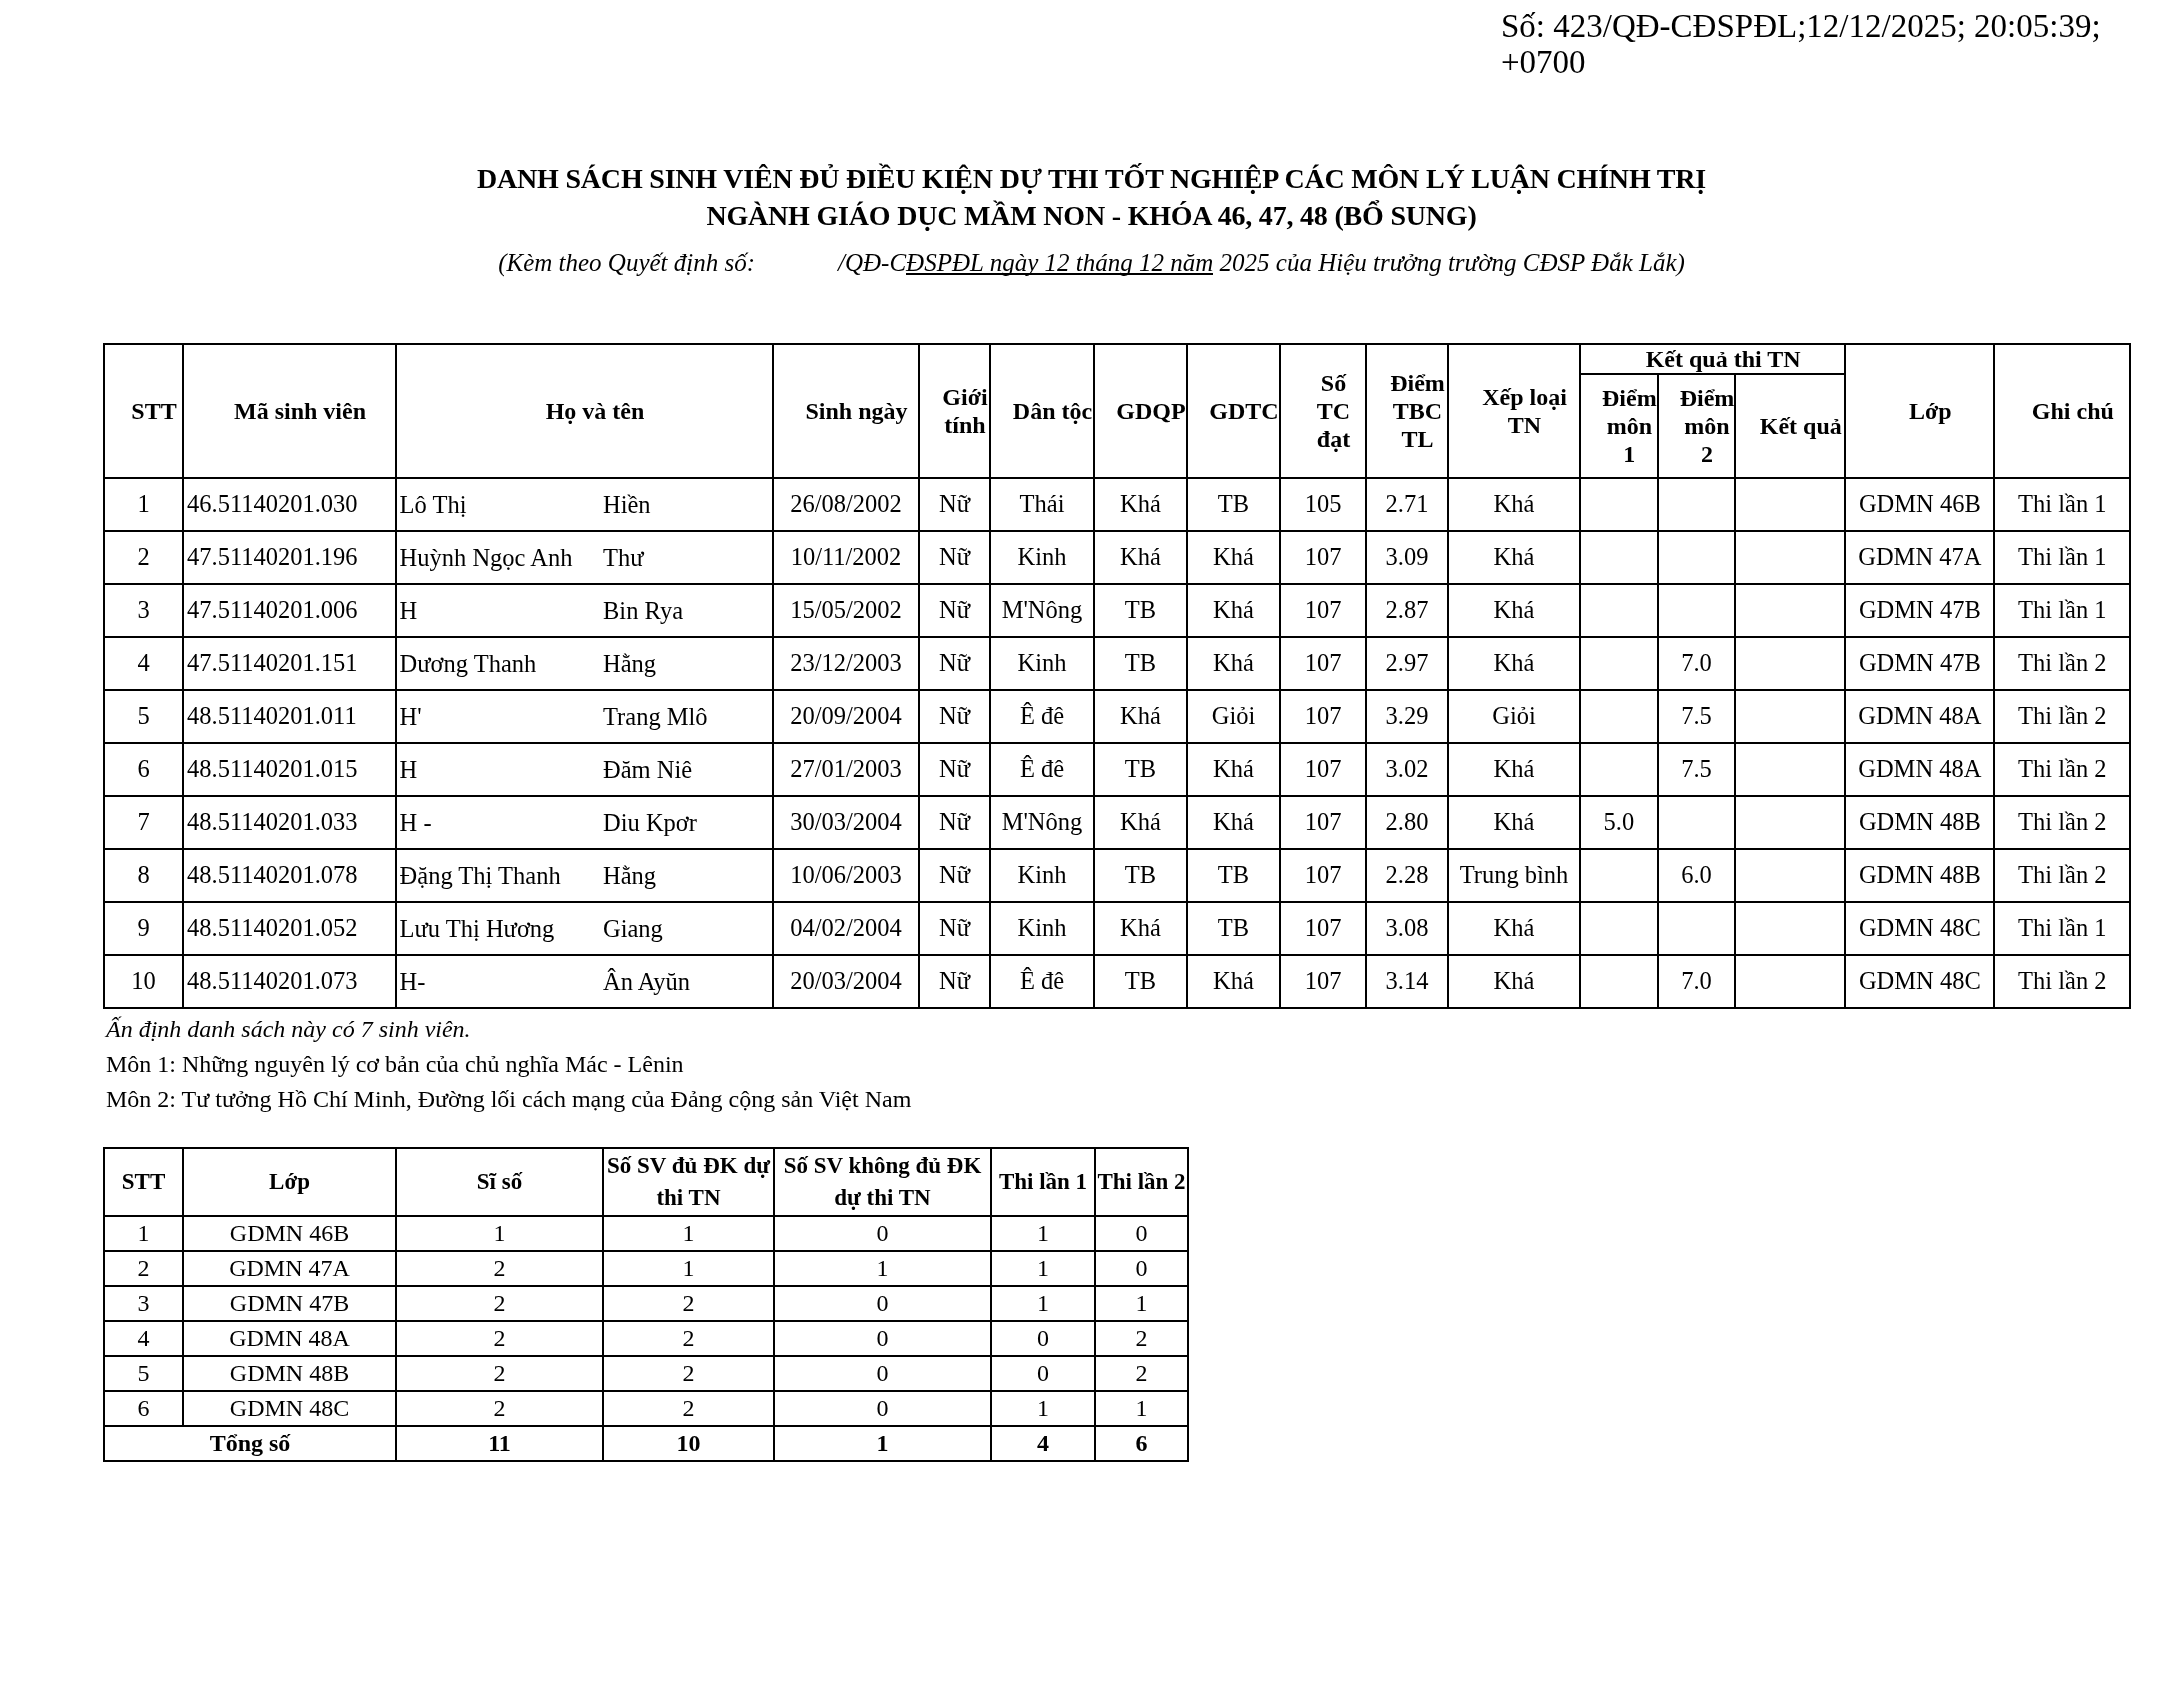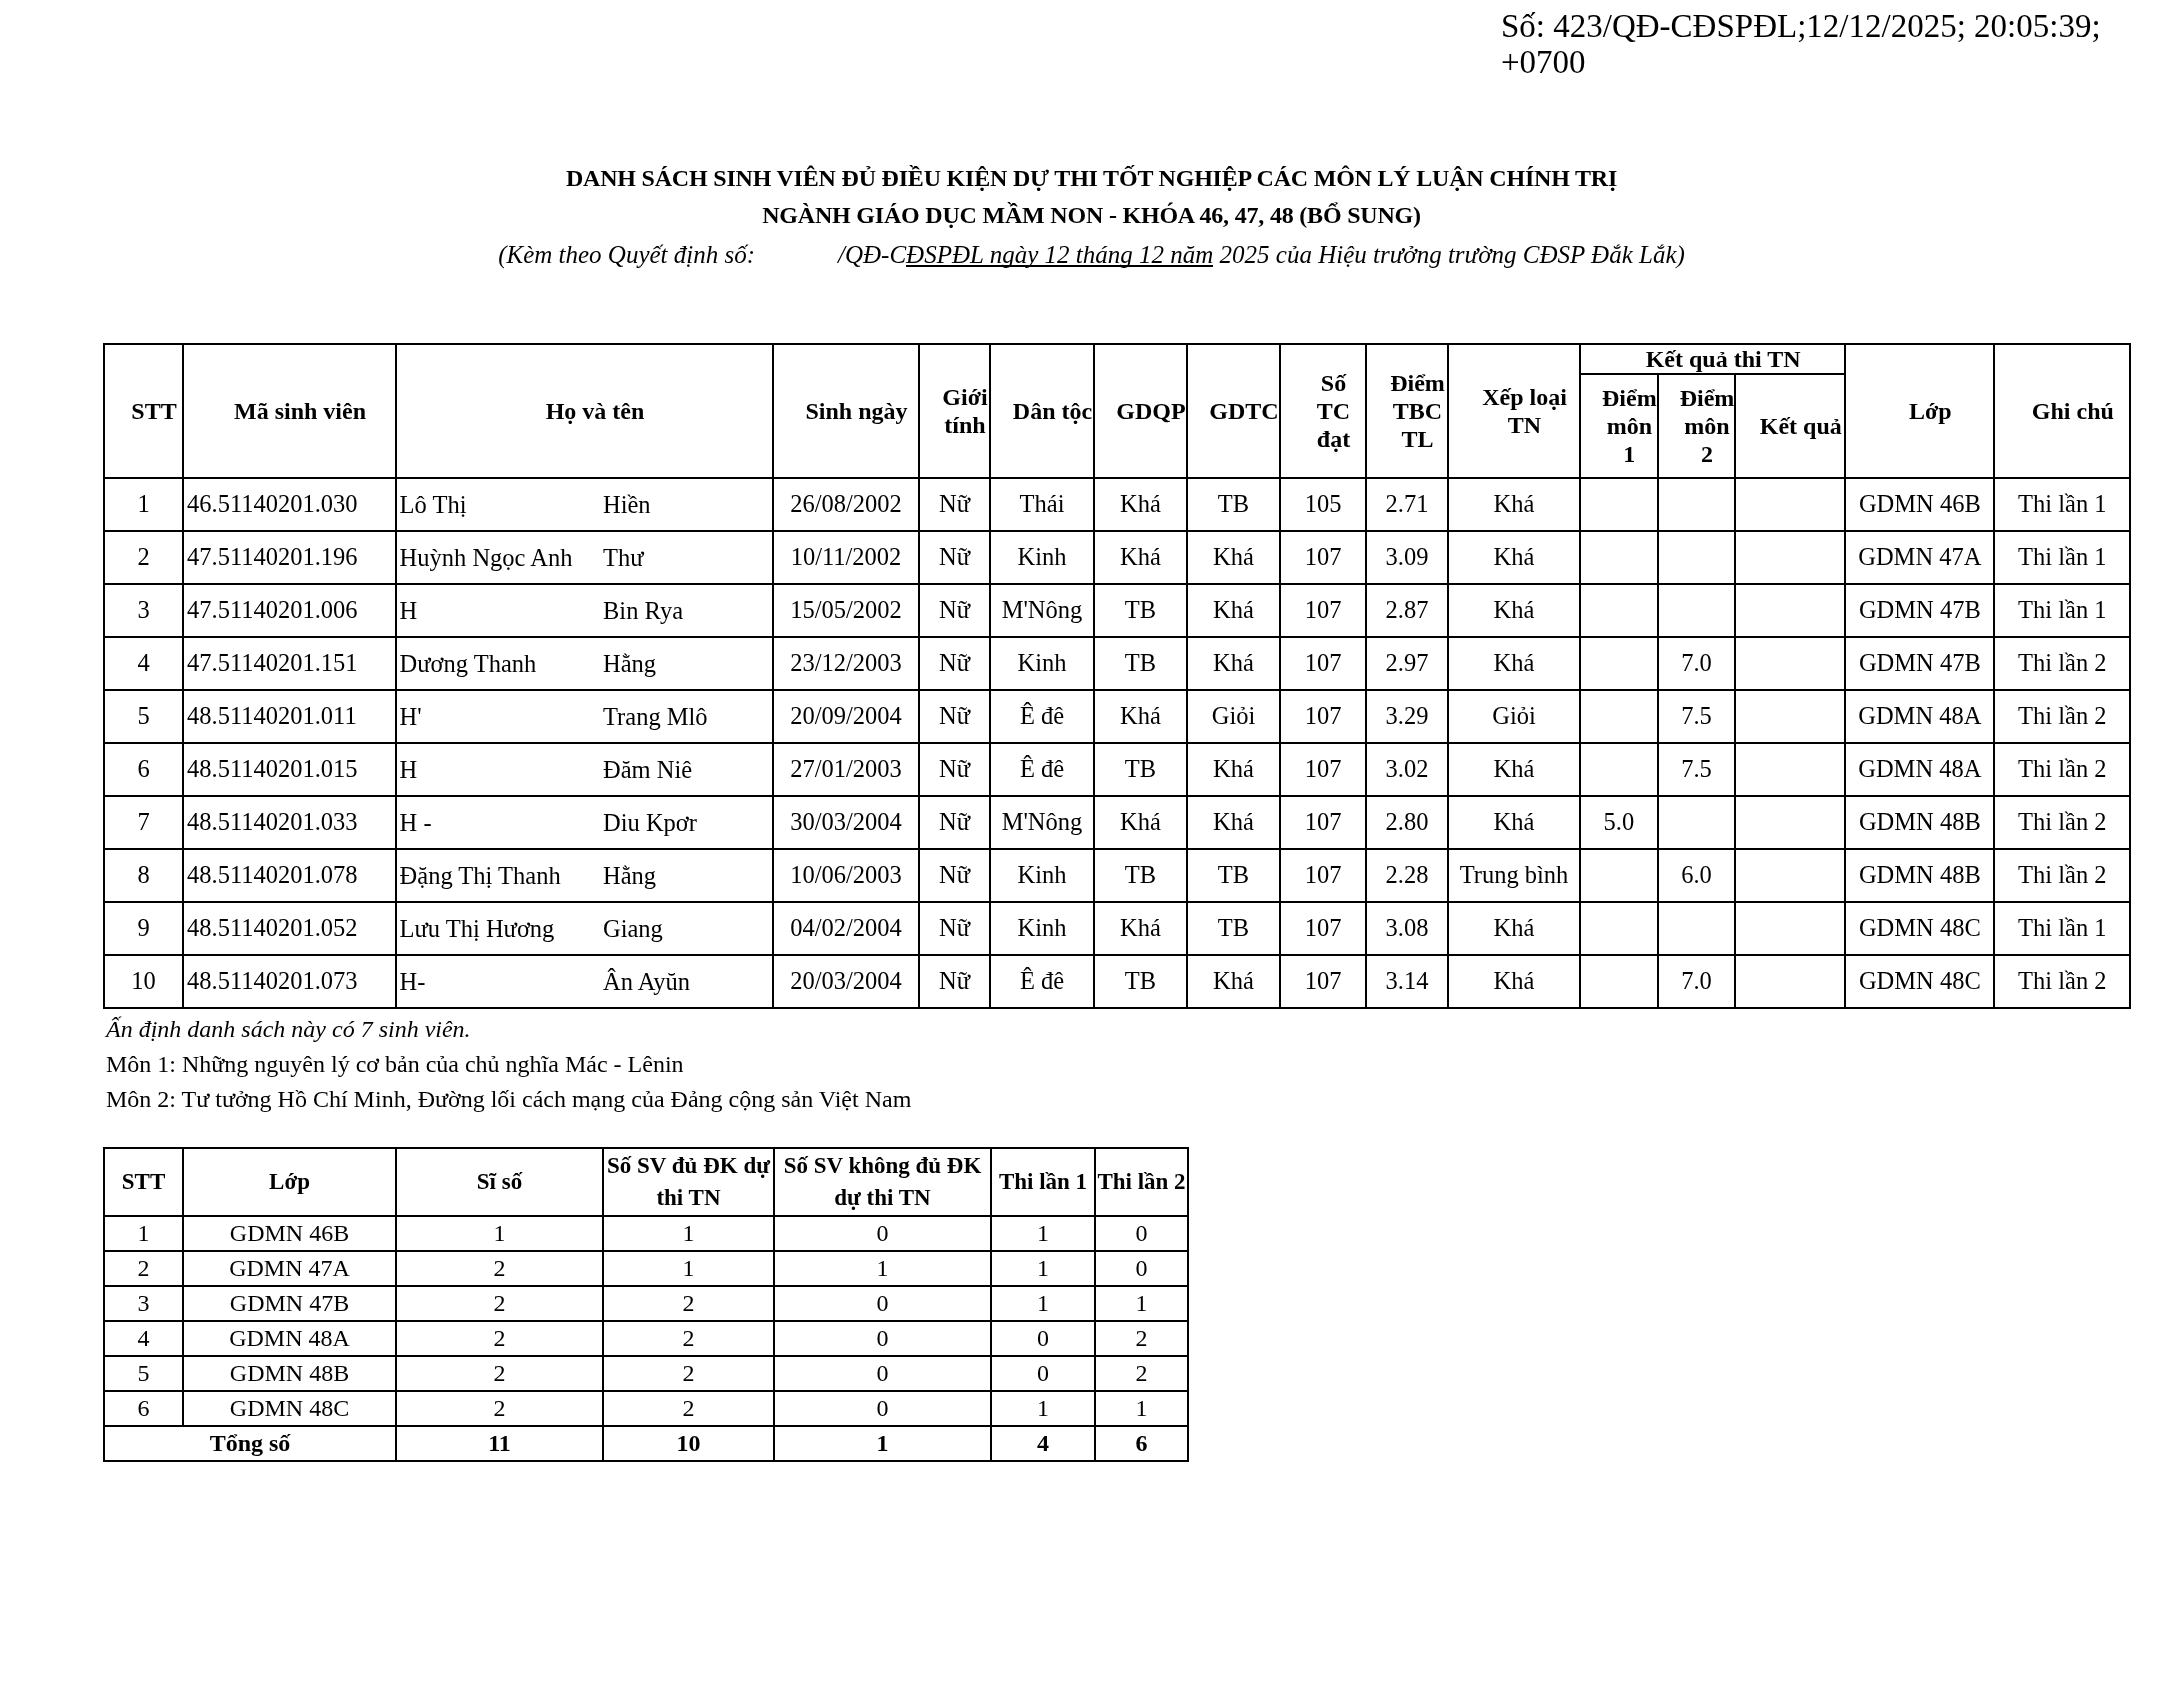--- a/index.html
+++ b/index.html
@@ -5,22 +5,22 @@
   html, body { margin: 0; padding: 0; background: #ffffff; }
   body {
     width: 2183px; height: 1687px; position: relative; overflow: hidden;
     font-family: "Liberation Serif", "DejaVu Serif", serif; color: #000;
   }
   .stamp {
     position: absolute; left: 1501px; top: 8px; width: 635px;
     font-size: 33px; line-height: 36px;
   }
   .title-block { position: absolute; left: 0; top: 160px; width: 2183px; text-align: center; }
-  .title-line { font-weight: bold; font-size: 24px; line-height: 37px; letter-spacing: -0.2px; }
-  .subtitle { font-style: italic; font-size: 25px; line-height: 34px; margin-top: 4px; }
+  .title-line { font-weight: bold; font-size: 28px; line-height: 37px; letter-spacing: -0.2px; }
+  .subtitle { font-style: italic; font-size: 25px; line-height: 34px; margin-top: 12px; }
   .subtitle .gap { display: inline-block; width: 83px; }
   .subtitle .ul { position: relative; }
   .subtitle .ul::after {
     content: ""; position: absolute; left: 0; right: 0; bottom: 1.3px; height: 2px; background: #000;
   }
 
   table { border-collapse: collapse; table-layout: fixed; }
   td, th { border: 2.6px solid #000; padding: 0; text-align: center; vertical-align: middle; overflow: hidden; white-space: nowrap; }
 
   .main-table { position: absolute; left: 103px; top: 343px; font-size: 24.5px; }

